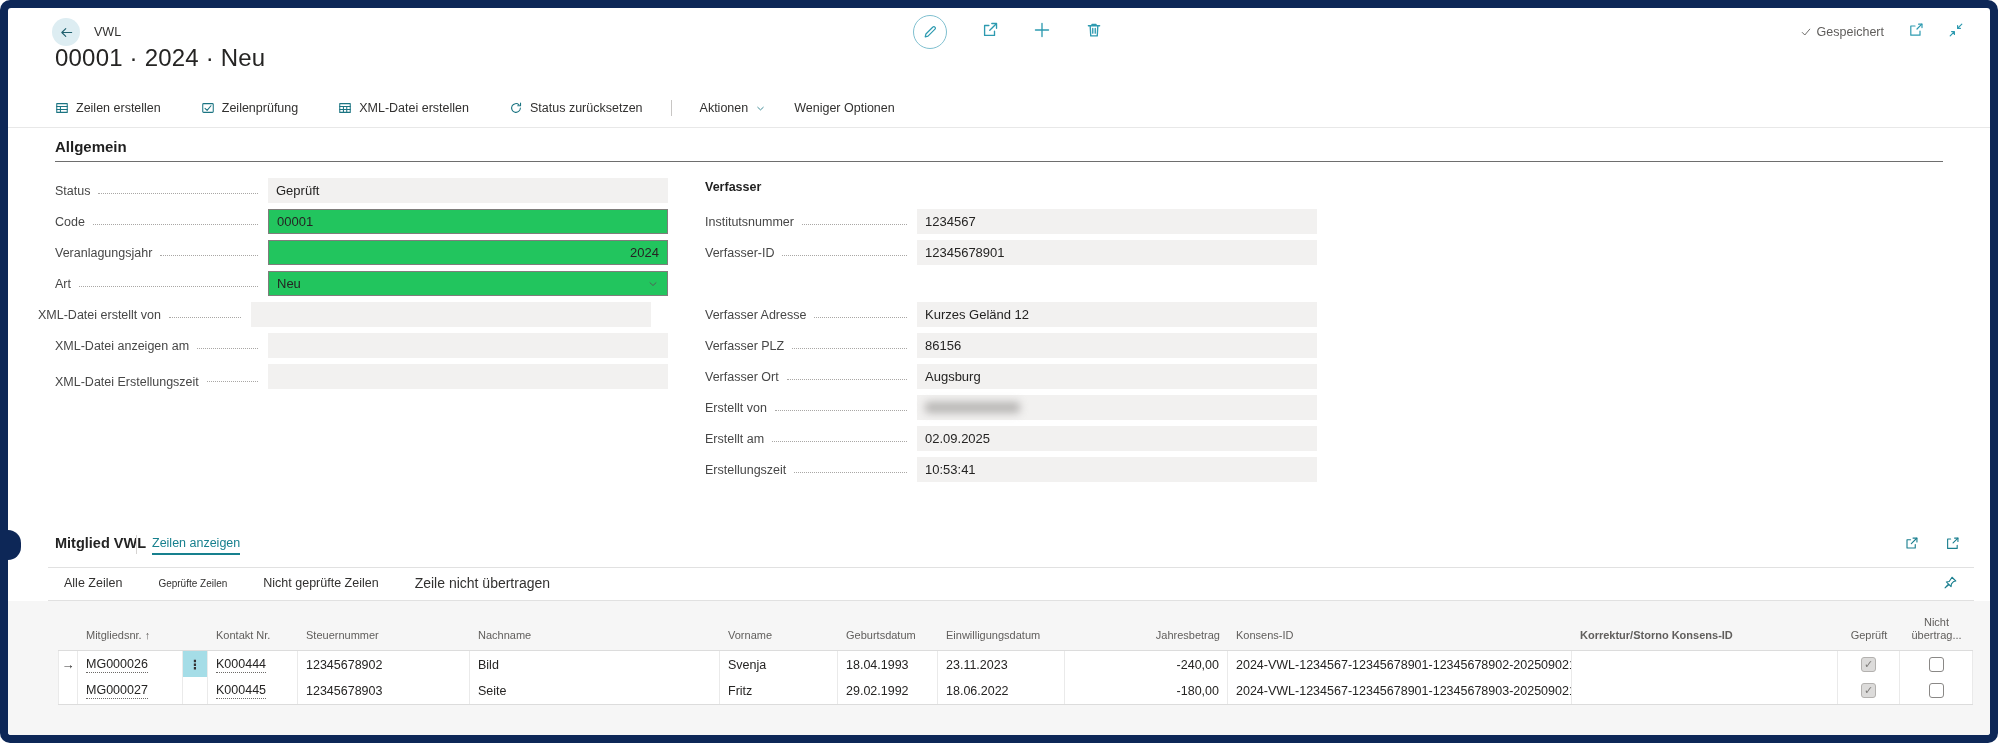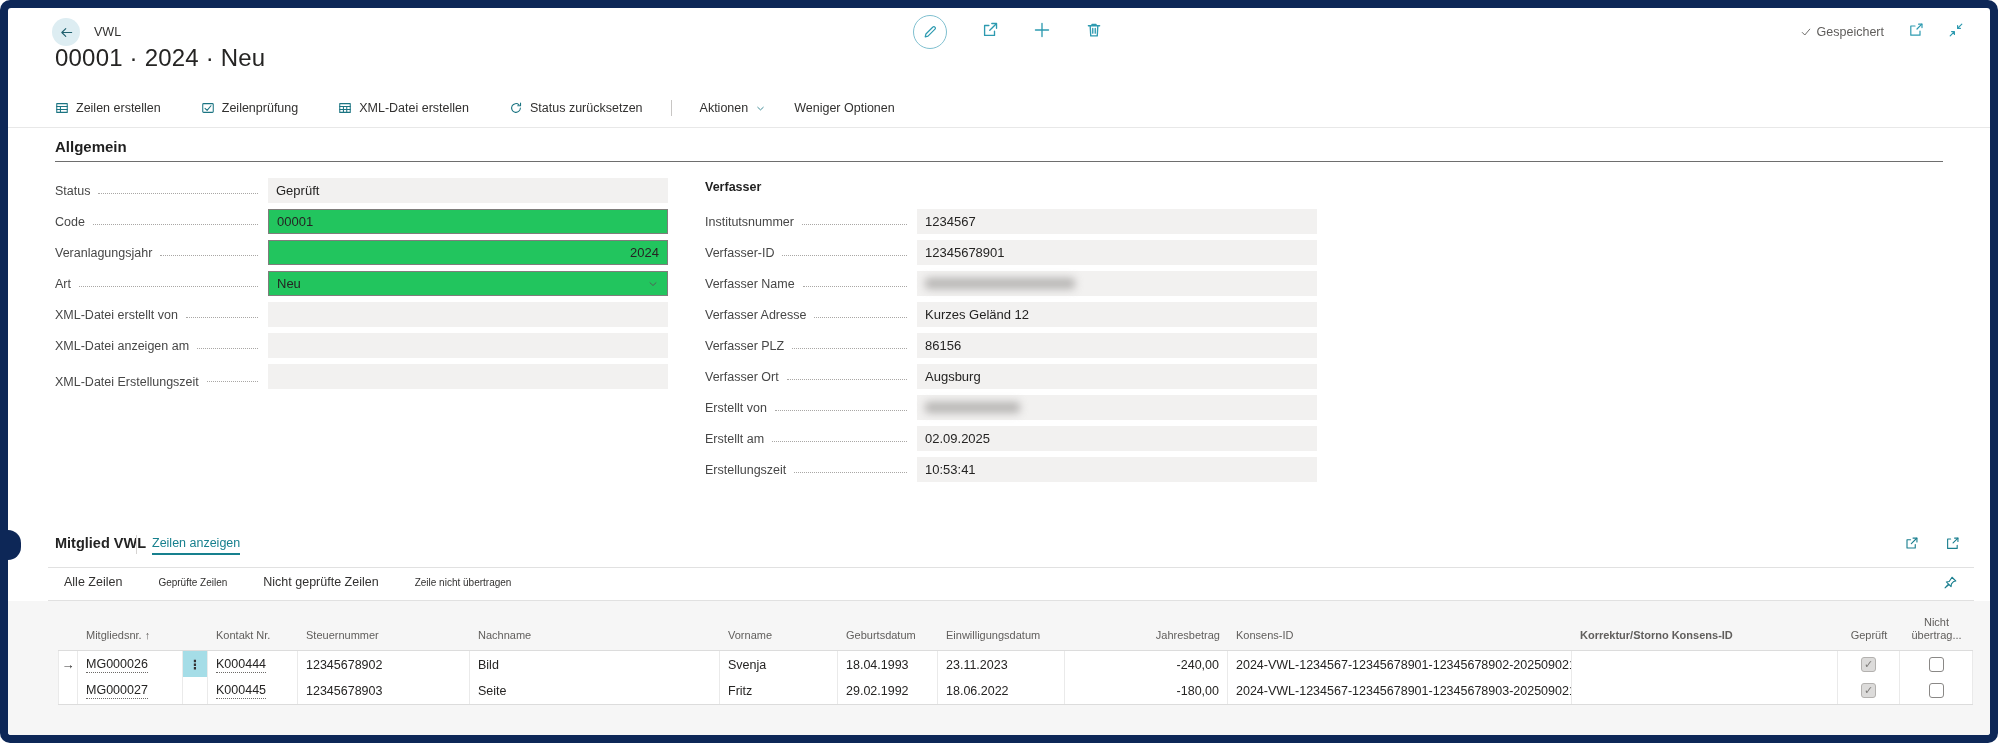--- a/index.html
+++ b/index.html
@@ -225,21 +225,21 @@
               <path d="M10.2 2.2H13.8v3.6"></path>
             </svg>
           </span></button>
       </div>
     <div class="part-line"></div>
 
     <div class="filters" id="filterTabs">
         <button style="font-size: 12.5px;">Alle Zeilen</button>
         <button style="font-size: 10px;">Geprüfte Zeilen</button>
         <button style="font-size: 12.5px;">Nicht geprüfte Zeilen</button>
-        <button style="font-size: 10px;">Zeile nicht übertragen</button>
+        <button style="font-size: 14px;">Zeile nicht übertragen</button>
       </div>
     <div class="pin-wrap" id="pinWrap"><button style="color: rgb(26, 127, 143);"><span class="icn">
             <svg viewBox="0 0 16 16" width="15" height="15" fill="none" stroke="currentColor" stroke-width="1.2" stroke-linecap="round" stroke-linejoin="round">
               <path d="M9.6 2.4 13.6 6.4 11.5 6.9 9 9.4 8.6 12.4 5.8 9.6 2.2 13.8 6.4 10.2 3.6 7.4 6.6 7z"></path>
             </svg>
           </span></button></div>
     <div class="filter-line"></div>
 
     <div class="table-backdrop"></div>
     <div class="thead" id="tableHead">
@@ -284,21 +284,21 @@
         <div class="leader"></div>
         <div class="fbox editable selectbox">
           <span>Neu</span>
           <span class="icn" style="color: rgb(85, 85, 85);">
             <svg viewBox="0 0 16 16" width="12" height="12" fill="none" stroke="currentColor" stroke-width="1.2" stroke-linecap="round" stroke-linejoin="round">
               <path d="M4 6.3 8 10l4-3.7"></path>
             </svg>
           </span>
         </div>
       </div>
-      <div class="frow" style="left: 47px; top: 294px; width: 613px;">
+      <div class="frow" style="left: 30px; top: 294px; width: 613px;">
         <span class="flabel">XML-Datei erstellt von</span>
         <div class="leader"></div>
         <div class="fbox readonly"></div>
       </div>
       <div class="frow" style="left: 47px; top: 325px; width: 613px;">
         <span class="flabel">XML-Datei anzeigen am</span>
         <div class="leader"></div>
         <div class="fbox readonly"></div>
       </div>
       <div class="frow" style="left: 47px; top: 356px; width: 613px; align-items: flex-end;">
@@ -308,27 +308,20 @@
       </div>
       <div class="frow" style="left: 697px; top: 201px; width: 612px;">
         <span class="flabel">Institutsnummer</span>
         <div class="leader"></div>
         <div class="fbox readonly">1234567</div>
       </div>
       <div class="frow" style="left: 697px; top: 232px; width: 612px;">
         <span class="flabel">Verfasser-ID</span>
         <div class="leader"></div>
         <div class="fbox readonly">12345678901</div>
-      </div>
-      <div class="frow" style="left: 697px; top: 263px; width: 612px;">
-        <span class="flabel">Verfasser Name</span>
-        <div class="leader"></div>
-        <div class="fbox readonly">
-          <span class="redact-bar" style="width: 150px;"></span>
-        </div>
       </div>
       <div class="frow" style="left: 697px; top: 294px; width: 612px;">
         <span class="flabel">Verfasser Adresse</span>
         <div class="leader"></div>
         <div class="fbox readonly">Kurzes Geländ 12</div>
       </div>
       <div class="frow" style="left: 697px; top: 325px; width: 612px;">
         <span class="flabel">Verfasser PLZ</span>
         <div class="leader"></div>
         <div class="fbox readonly">86156</div>

